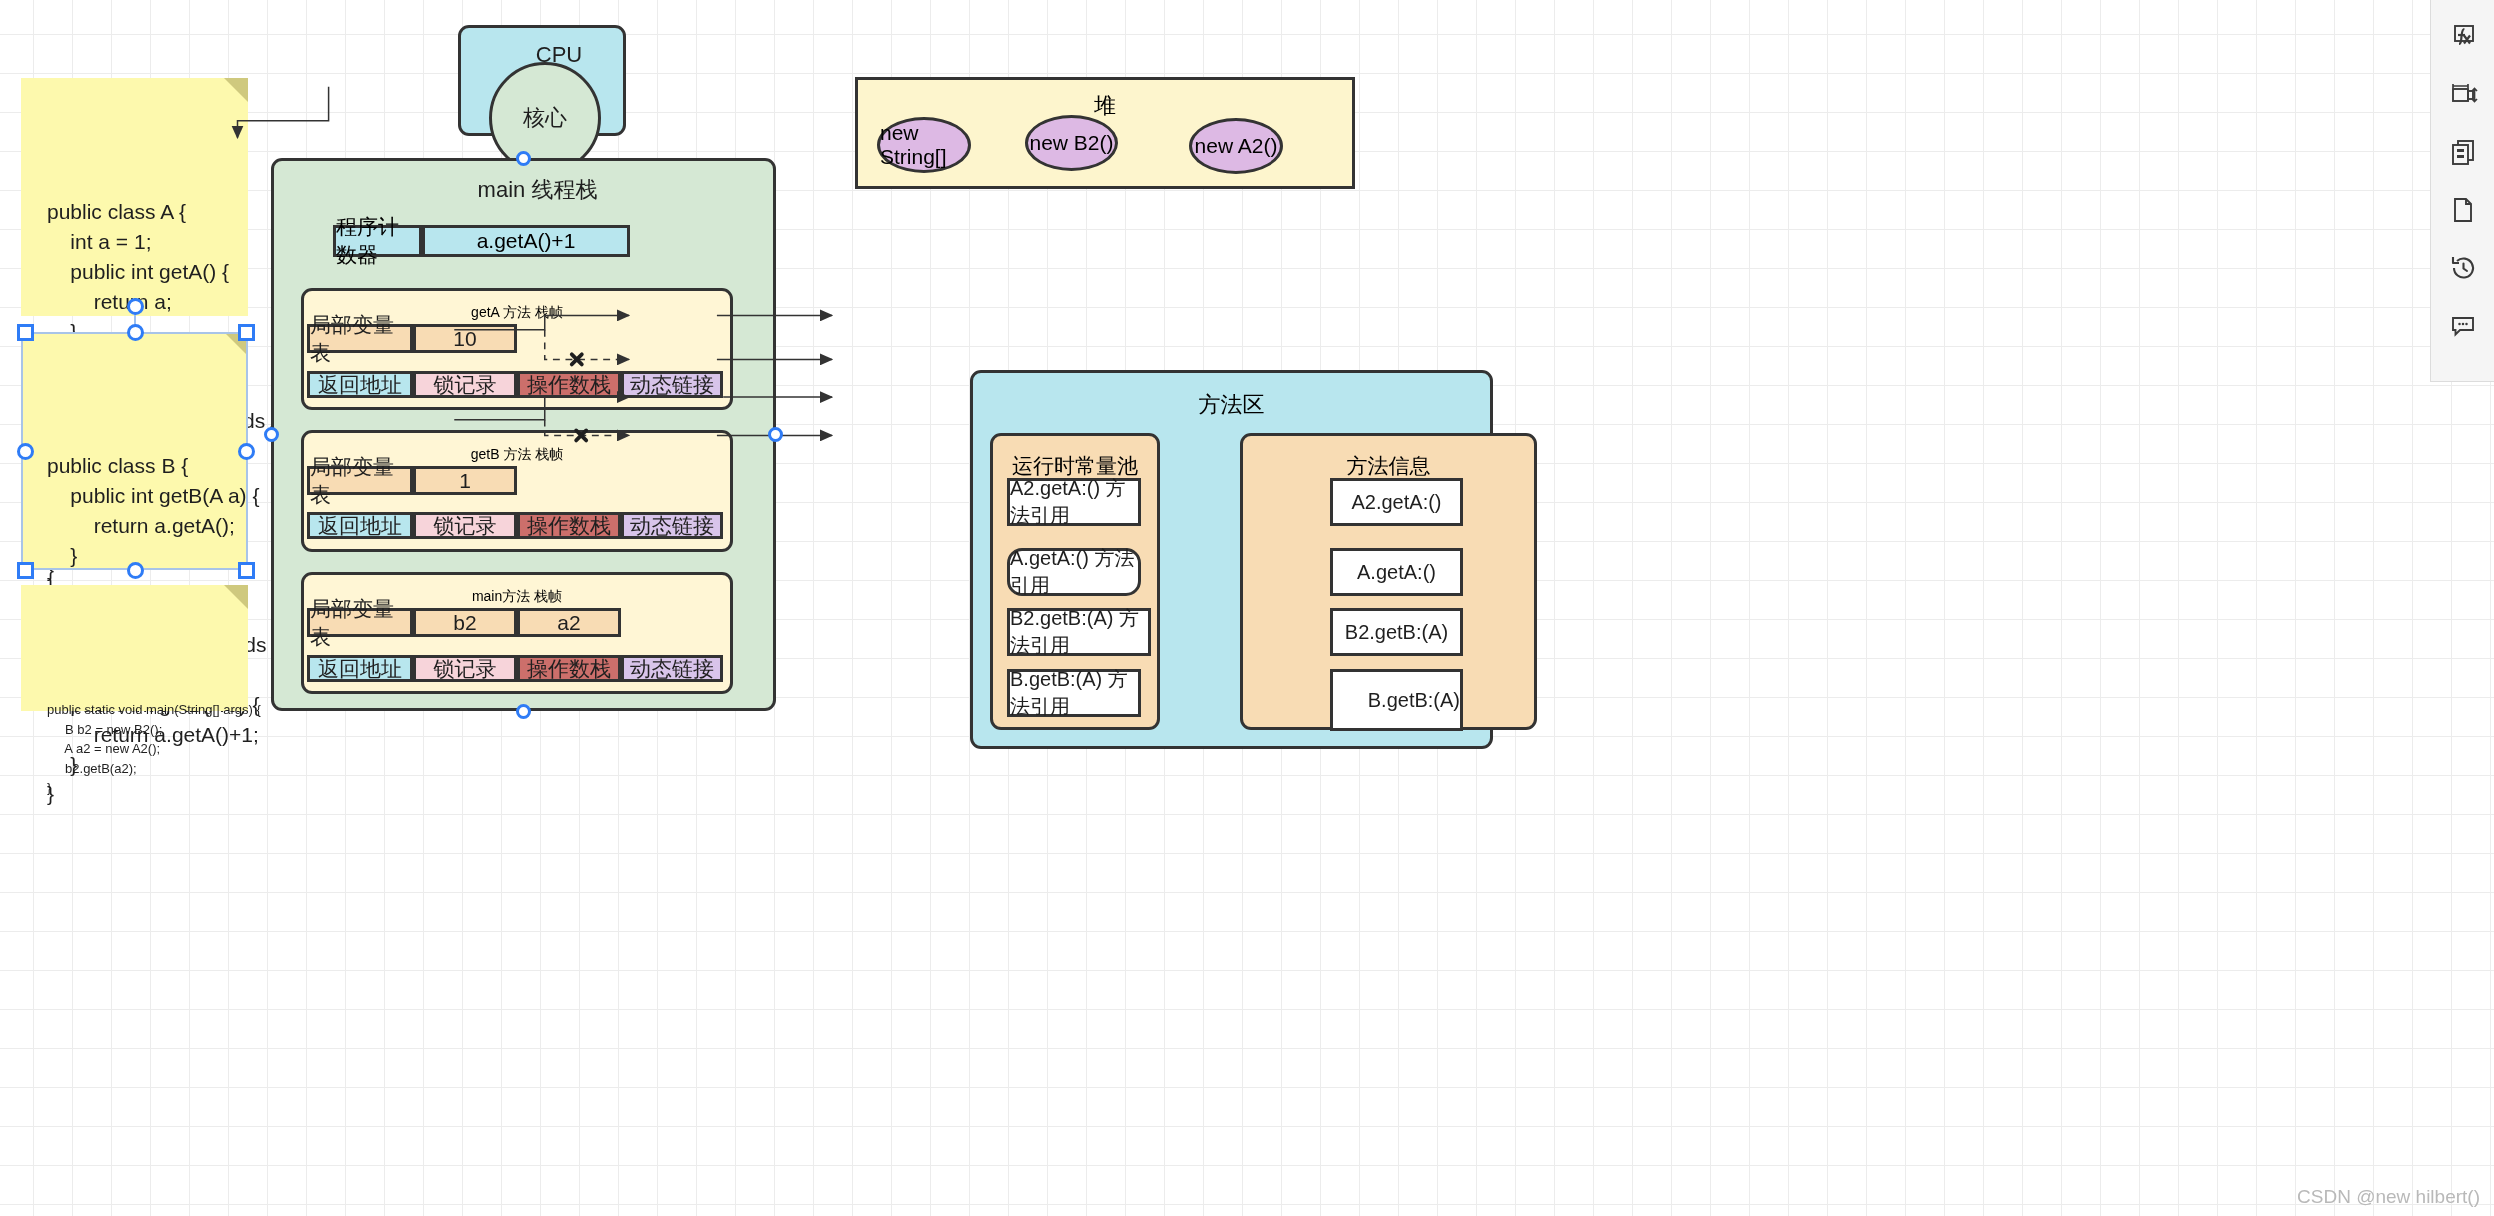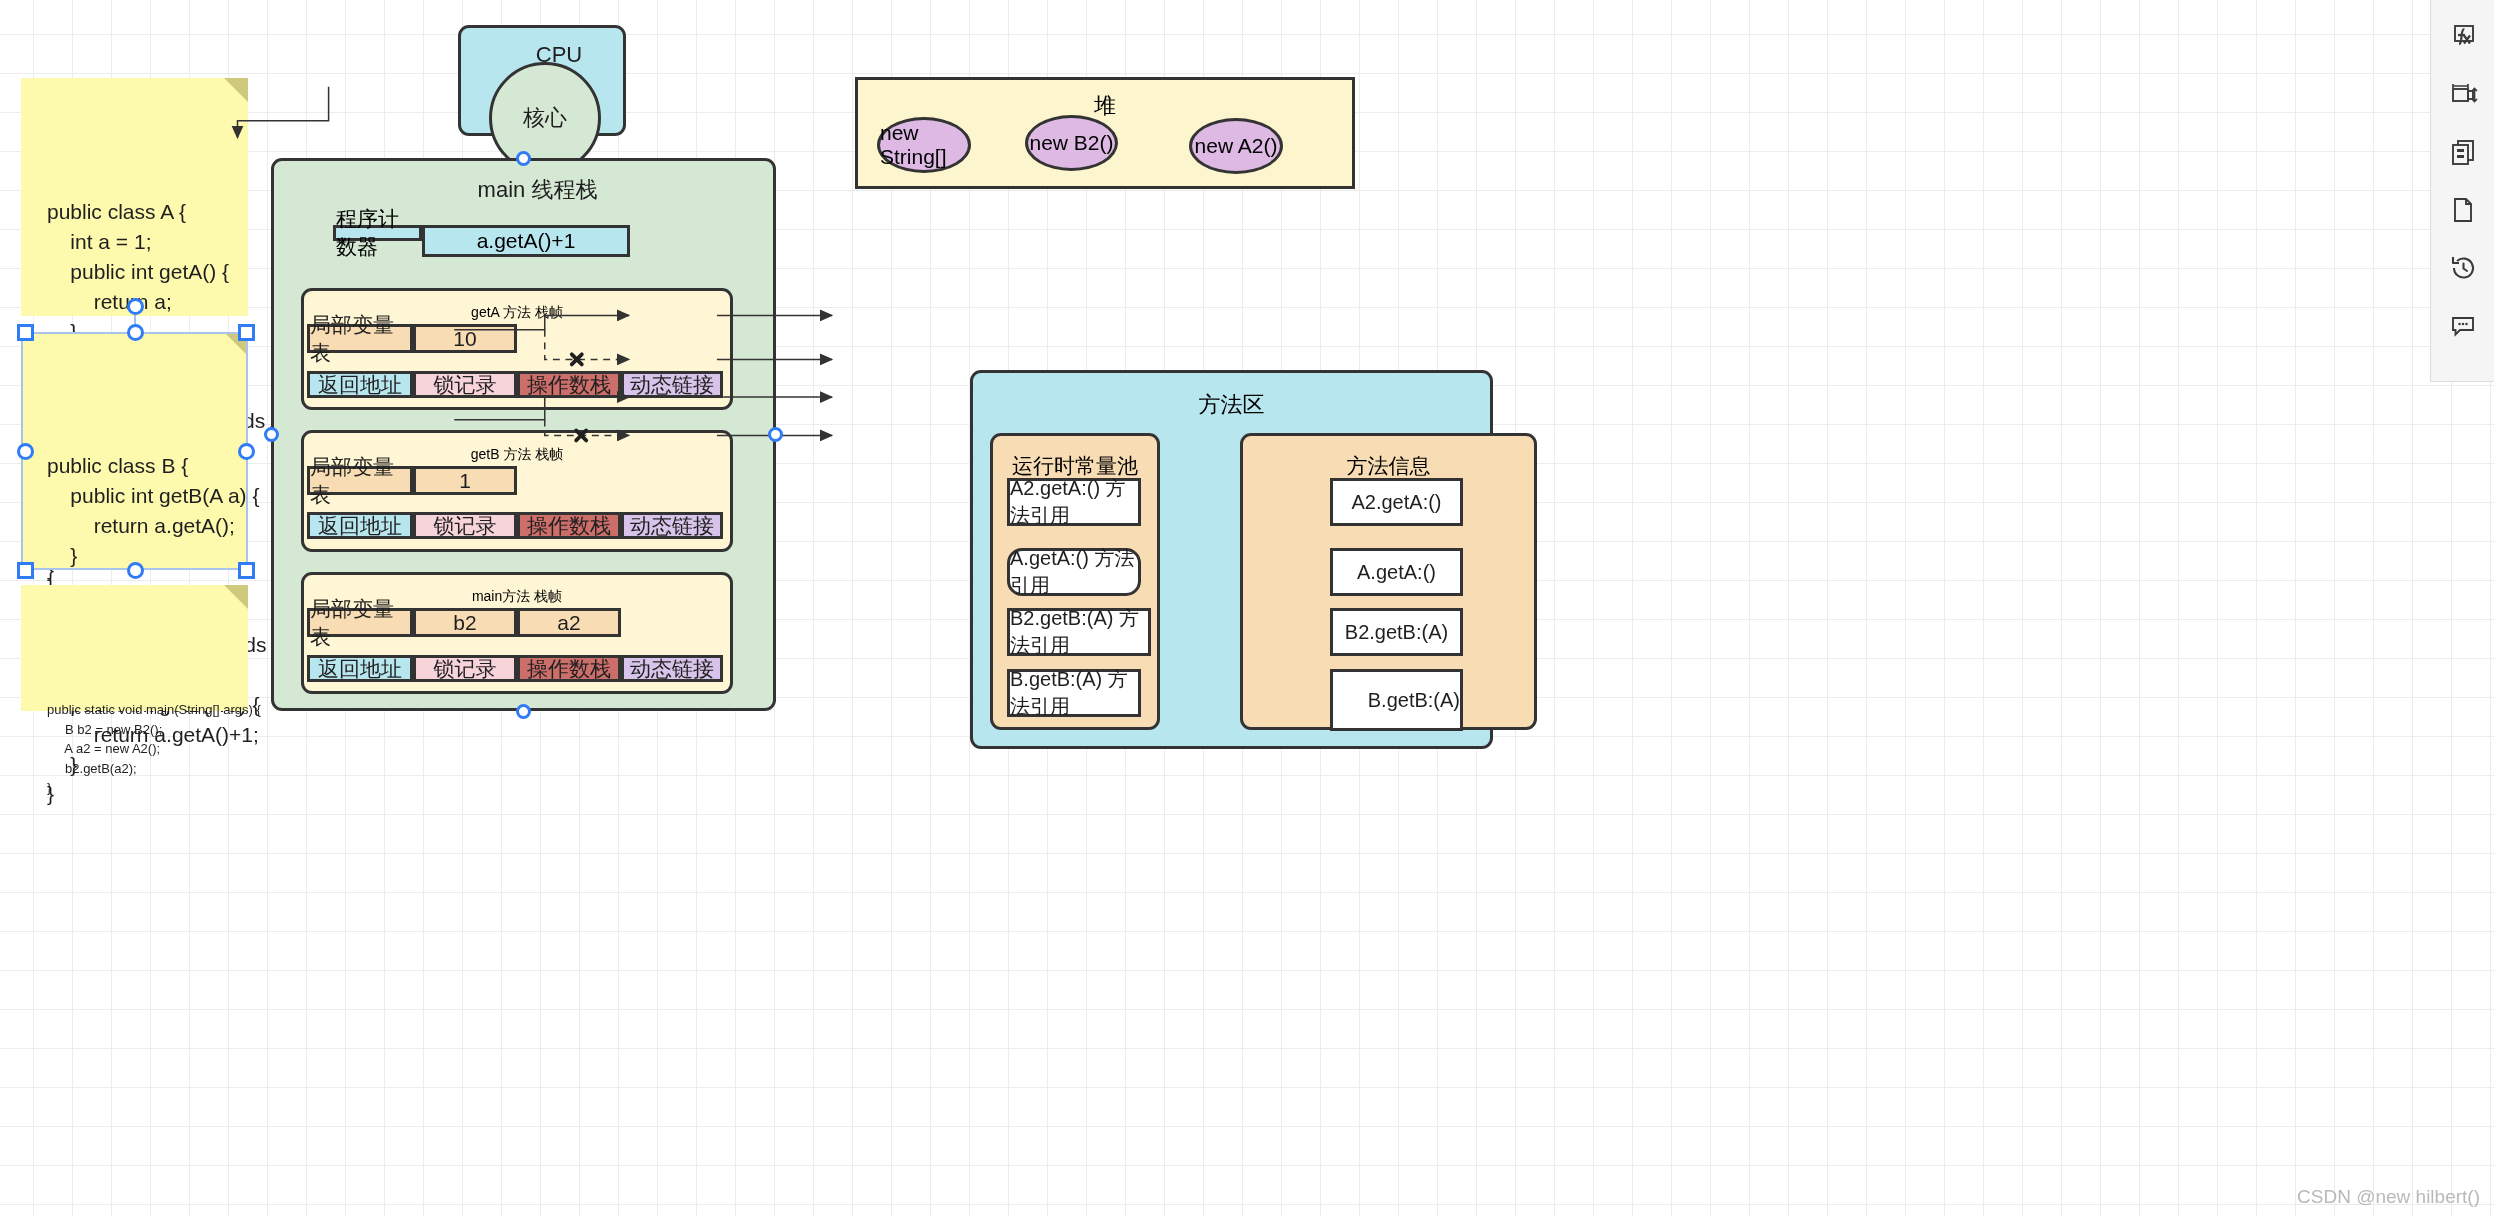--- a/index.html
+++ b/index.html
@@ -270,21 +270,21 @@
   <div class="box rbox cpu" style="left:458px; top:25px; width:168px; height:111px;">
     <span>CPU</span>
     <div class="core" style="left:28px; top:34px;">
       <span>核心</span>
     </div>
   </div>
 
   <div class="box rbox stack-outer" style="left:271px; top:158px; width:505px; height:553px;"></div>
   <div class="stack-label" style="left:271px; top:175px; width:505px; text-align:center;padding-left:28px;">main 线程栈</div>
 
-  <div class="pc-cell" style="left:333px; top:225px; width:89px; height:16px;">
+  <div class="pc-cell" style="left:333px; top:225px; width:89px; height:32px;">
     <span>程序计数器</span>
   </div>
   <div class="pc-cell" style="left:422px; top:225px; width:208px; height:32px;">
     <span>a.getA()+1</span>
   </div>
 
   <div class="frame" style="left:301px; top:288px; width:432px; height:122px;">
     <div class="frame-title">getA 方法 栈帧</div>
   </div>
   <div class="cell c-lvt" style="left:307px; top:324px; width:106px; height:29px;">

